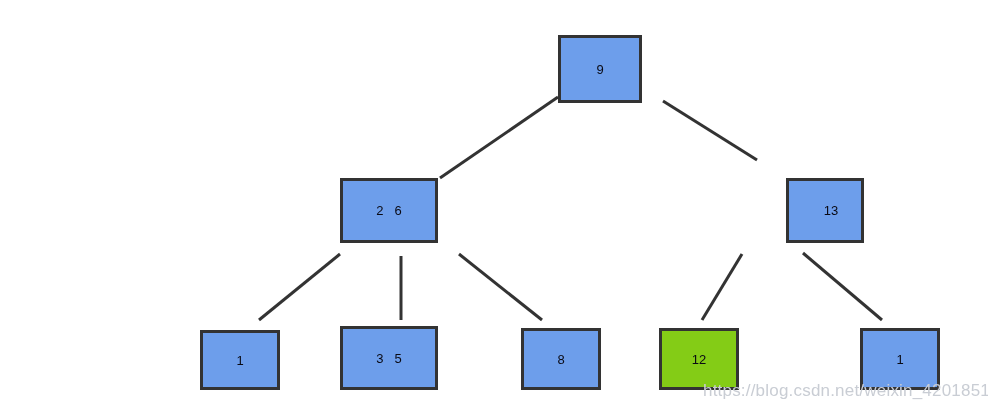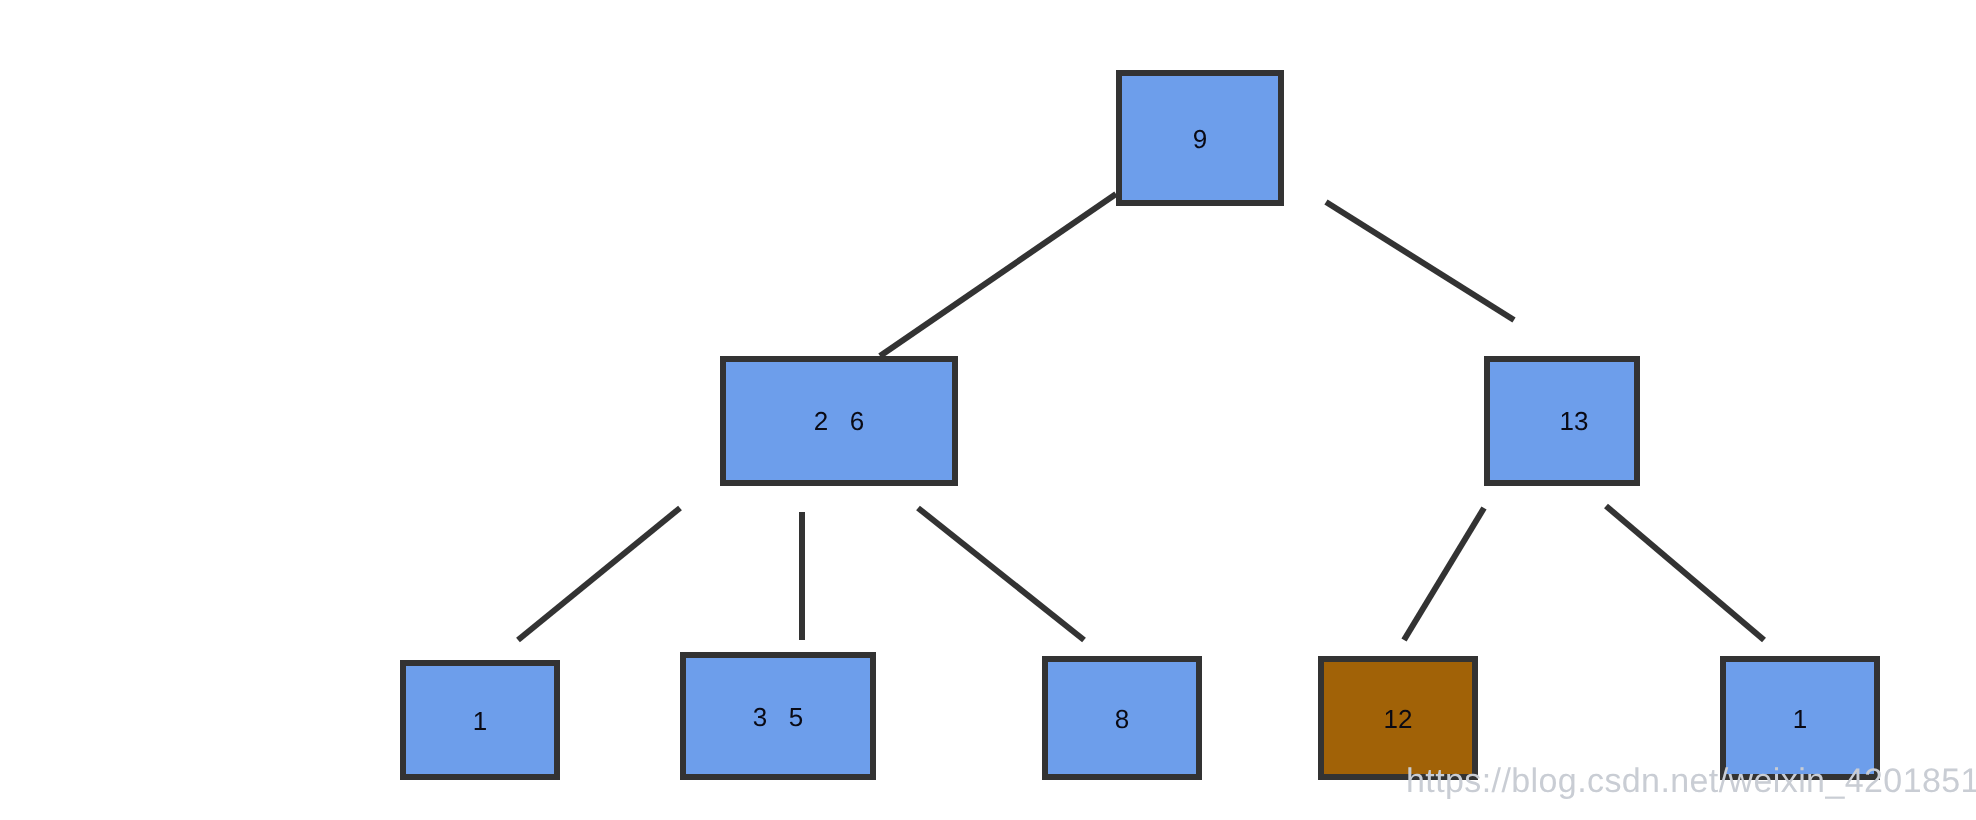--- a/index.html
+++ b/index.html
@@ -69,24 +69,24 @@
       <line x1="663" y1="101" x2="757" y2="160" stroke="#333333" stroke-width="3" stroke-linecap="butt"></line>
       <line x1="340" y1="254" x2="259" y2="320" stroke="#333333" stroke-width="3" stroke-linecap="butt"></line>
       <line x1="401" y1="256" x2="401" y2="320" stroke="#333333" stroke-width="3" stroke-linecap="butt"></line>
       <line x1="459" y1="254" x2="542" y2="320" stroke="#333333" stroke-width="3" stroke-linecap="butt"></line>
       <line x1="742" y1="254" x2="702" y2="320" stroke="#333333" stroke-width="3" stroke-linecap="butt"></line>
       <line x1="803" y1="253" x2="882" y2="320" stroke="#333333" stroke-width="3" stroke-linecap="butt"></line>
     </svg>
 
   <div id="node-layer">
       <div class="node" style="left: 558px; top: 35px; width: 84px; height: 68px; background: rgb(109, 158, 235); border-color: rgb(51, 51, 51);"><span class="node-label">9</span></div>
-      <div class="node" style="left: 340px; top: 178px; width: 119px; height: 65px; background: rgb(109, 158, 235); border-color: rgb(51, 51, 51); margin-left: 20px;"><span class="node-label">2   6</span></div>
-      <div class="node" style="left: 742px; top: 178px; width: 78px; height: 65px; background: rgb(109, 158, 235); border-color: rgb(51, 51, 51); padding-left: 12px;"><span class="node-label">13</span></div>
+      <div class="node" style="left: 340px; top: 178px; width: 98px; height: 65px; background: rgb(109, 158, 235); border-color: rgb(51, 51, 51);"><span class="node-label">2   6</span></div>
+      <div class="node" style="left: 786px; top: 178px; width: 78px; height: 65px; background: rgb(109, 158, 235); border-color: rgb(51, 51, 51); padding-left: 12px;"><span class="node-label">13</span></div>
       <div class="node" style="left: 200px; top: 330px; width: 80px; height: 60px; background: rgb(109, 158, 235); border-color: rgb(51, 51, 51);"><span class="node-label">1</span></div>
       <div class="node" style="left: 340px; top: 326px; width: 98px; height: 64px; background: rgb(109, 158, 235); border-color: rgb(51, 51, 51);"><span class="node-label">3   5</span></div>
       <div class="node" style="left: 521px; top: 328px; width: 80px; height: 62px; background: rgb(109, 158, 235); border-color: rgb(51, 51, 51);"><span class="node-label">8</span></div>
-      <div class="node" style="left: 659px; top: 328px; width: 80px; height: 62px; background: #a16207; border-color: rgb(51, 51, 51);"><span class="node-label">12</span></div>
+      <div class="node" style="left: 659px; top: 328px; width: 80px; height: 62px; background: #84cc16; border-color: rgb(51, 51, 51);"><span class="node-label">12</span></div>
       <div class="node" style="left: 860px; top: 328px; width: 80px; height: 62px; background: rgb(109, 158, 235); border-color: rgb(51, 51, 51);"><span class="node-label">1</span></div>
     </div>
 
   <div id="watermark">https://blog.csdn.net/weixin_42018518</div>
 
 </div>
 
 </body></html>

